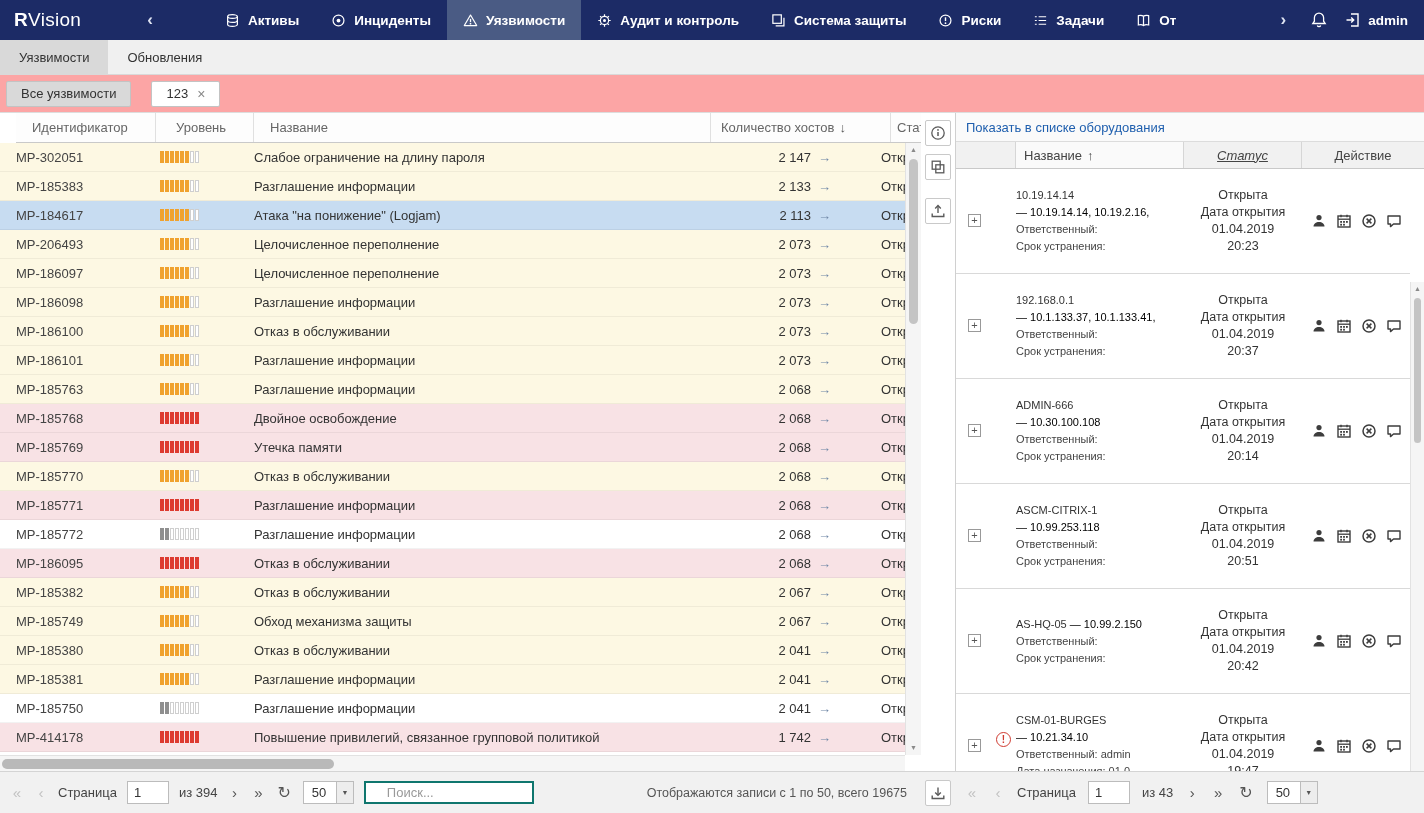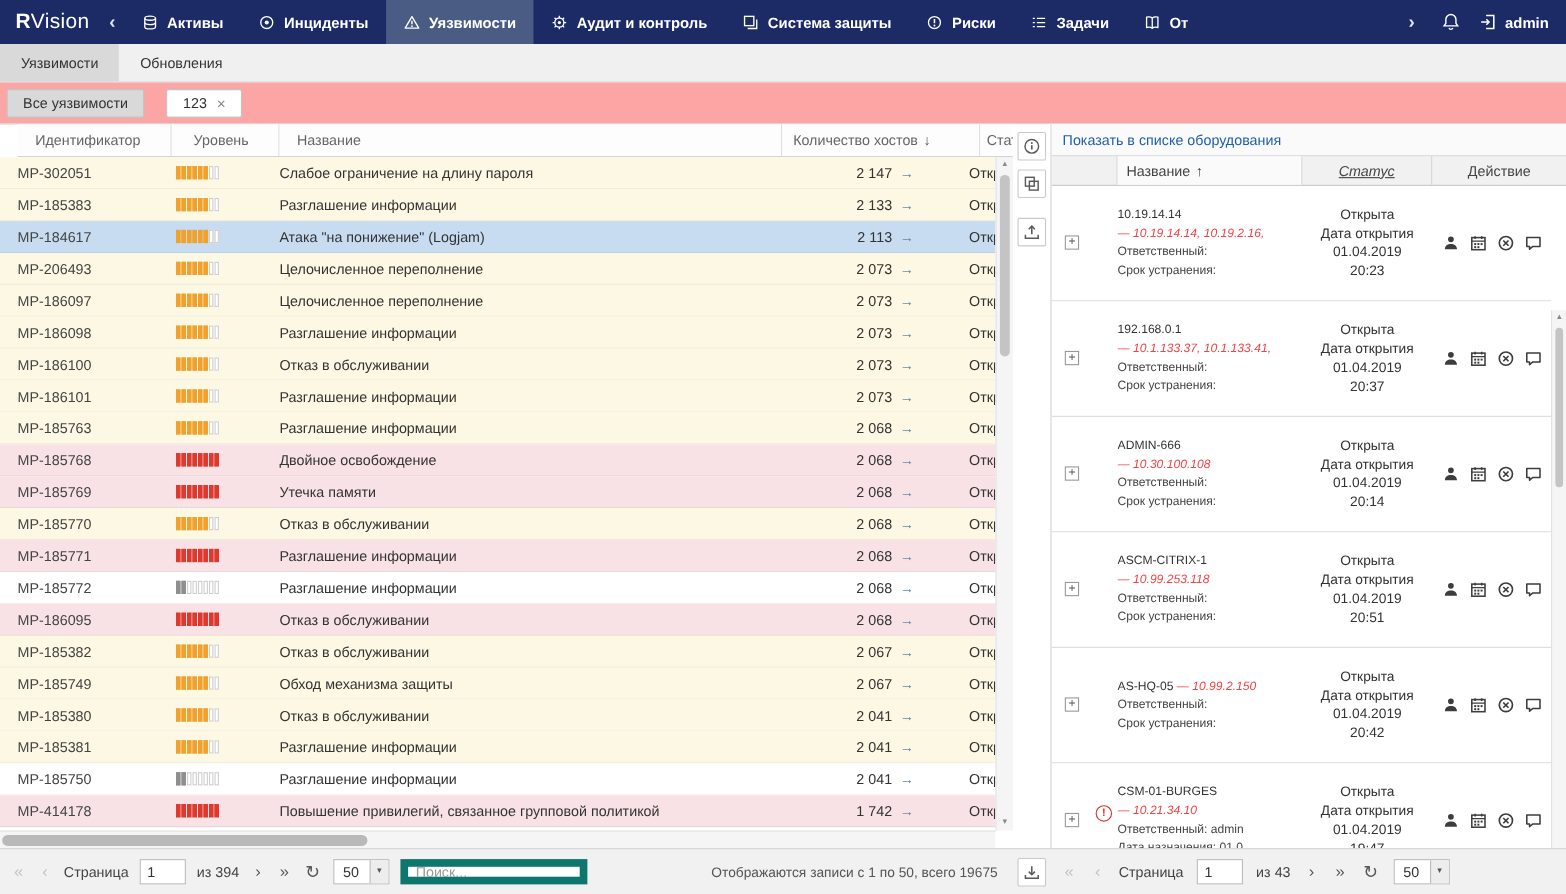--- a/index.html
+++ b/index.html
@@ -2,21 +2,21 @@
 <html style="--nav-bg: #1c2b66; --nav-active: #4a5b84; --link: #1f5fae; --sev-high: #f0a22e; --sev-critical: #dd3a30; --sev-medium: #8f8f8f; --row-high: #fdf8e3; --row-critical: #f8e2e5; --row-medium: #ffffff; --row-selected: #c7dcf1;"><head>
 <meta charset="utf-8">
 <style>
   * { box-sizing: border-box; margin: 0; padding: 0; }
   html,body { width:1424px; height:813px; overflow:hidden; background:#fff;
     font-family:"Liberation Sans","DejaVu Sans",sans-serif; }
   .screen { position:relative; width:1424px; height:813px; overflow:hidden; background:#fff; }
 
   
   .topnav { position:absolute; top:0; left:0; width:1424px; height:40px;
-    background:var(--nav-bg,#1c2b66); display:flex; align-items:center; color:#fff; }
+    background:var(--nav-bg,#1c2b66); display:flex; align-items:center; color:#fff;gap:48px; }
   .logo { font-size:19px; padding:0 10px 0 14px; white-space:nowrap; letter-spacing:.3px; }
   .logo .br { font-weight:bold; }
   .nav-scroll { color:#dfe4f2; font-size:17px; font-weight:bold; padding:0 8px; cursor:pointer; }
   .nav-items { display:flex; height:100%; flex:1; overflow:hidden; min-width:0; }
   .nav-item { display:flex; align-items:center; gap:8px; padding:1px 16px; font-size:13.5px;
     font-weight:bold; white-space:nowrap; cursor:pointer; flex-shrink:0; }
   .nav-item.active { background:var(--nav-active,#4a5b84); }
   .nic { display:flex; align-items:center; }
   .nav-right { display:flex; align-items:center; gap:16px; padding:0 16px 0 4px; flex-shrink:0; }
   .nav-user { font-size:13.5px; font-weight:bold; display:flex; align-items:center; gap:6px; cursor:pointer; }
@@ -105,21 +105,21 @@
   .plus { width:13px; height:13px; border:1px solid #999; background:#fff; color:#555;
     font-size:11px; line-height:11px; text-align:center; position:absolute; left:12px; top:50%;
     margin-top:-7px; cursor:pointer; }
   .warn { position:absolute; left:40px; top:38px; width:15px; height:15px; border:1.5px solid #cf3a30;
     border-radius:50%; color:#cf3a30; font-size:10px; font-weight:bold; display:flex;
     align-items:center; justify-content:center; }
   .e-name { width:168px; flex-shrink:0; display:flex; flex-direction:column; justify-content:center;
     font-size:11px; line-height:17px; color:#333; overflow:hidden; }
   .e-name div { white-space:nowrap; overflow:hidden; }
   .e-name div:empty { display:none; }
-  .ips, .ips-inline { color:#ef4444;font-style:italic; }
+  .ips, .ips-inline { color:#000000; }
   .ips-inline:empty { display:none; }
   .lbl { color:#444; }
   .e-status { width:118px; flex-shrink:0; display:flex; flex-direction:column; justify-content:center;
     text-align:center; font-size:12.5px; line-height:17px; color:#333; }
   .e-actions { flex:1; display:flex; align-items:center; justify-content:center; gap:5px; }
   .act-btn { width:20px; height:20px; display:flex; align-items:center; justify-content:center; cursor:pointer; }
 
   
   .footer { position:absolute; left:0; top:771px; width:1424px; height:42px;
     background:#f1f1f1; border-top:1px solid #d4d4d4; display:flex; align-items:center;
@@ -129,21 +129,21 @@
   .ft-right { flex:1; display:flex; align-items:center; gap:12px; padding-left:10px; }
   .pg { font-size:15px; color:#555; width:14px; text-align:center; cursor:pointer; }
   .pg.disabled { color:#c2c2c2; }
   .page-input { width:42px; height:23px; border:1px solid #bcbcbc; font-size:13px; padding:0 6px;
     font-family:inherit; color:#333; background:#fff; }
   .refresh { font-size:16px; color:#555; cursor:pointer; padding:0 2px; }
   .sel { height:23px; border:1px solid #bcbcbc; background:#fff; display:flex; align-items:center; cursor:pointer; }
   .sel .val { padding:0 8px; min-width:32px; color:#333; }
   .sel .trg { width:17px; height:100%; border-left:1px solid #bcbcbc; background:#ededed;
     display:flex; align-items:center; justify-content:center; font-size:7px; color:#555; }
-  .search-input { width:170px; height:23px; border:7px solid #0f766e; font-size:13px; padding:0 7px;
+  .search-input { width:170px; height:23px; border:2px solid #0f766e; font-size:13px; padding:0 21px;
     font-family:inherit; color:#333; background:#fff; }
   .search-input::placeholder { color:#999; }
   .records { margin-left:auto; padding-right:4px; color:#555; font-size:12.5px; white-space:nowrap; }
 </style>
 </head>
 <body>
 
 <div class="screen">
 
   <header class="topnav">

